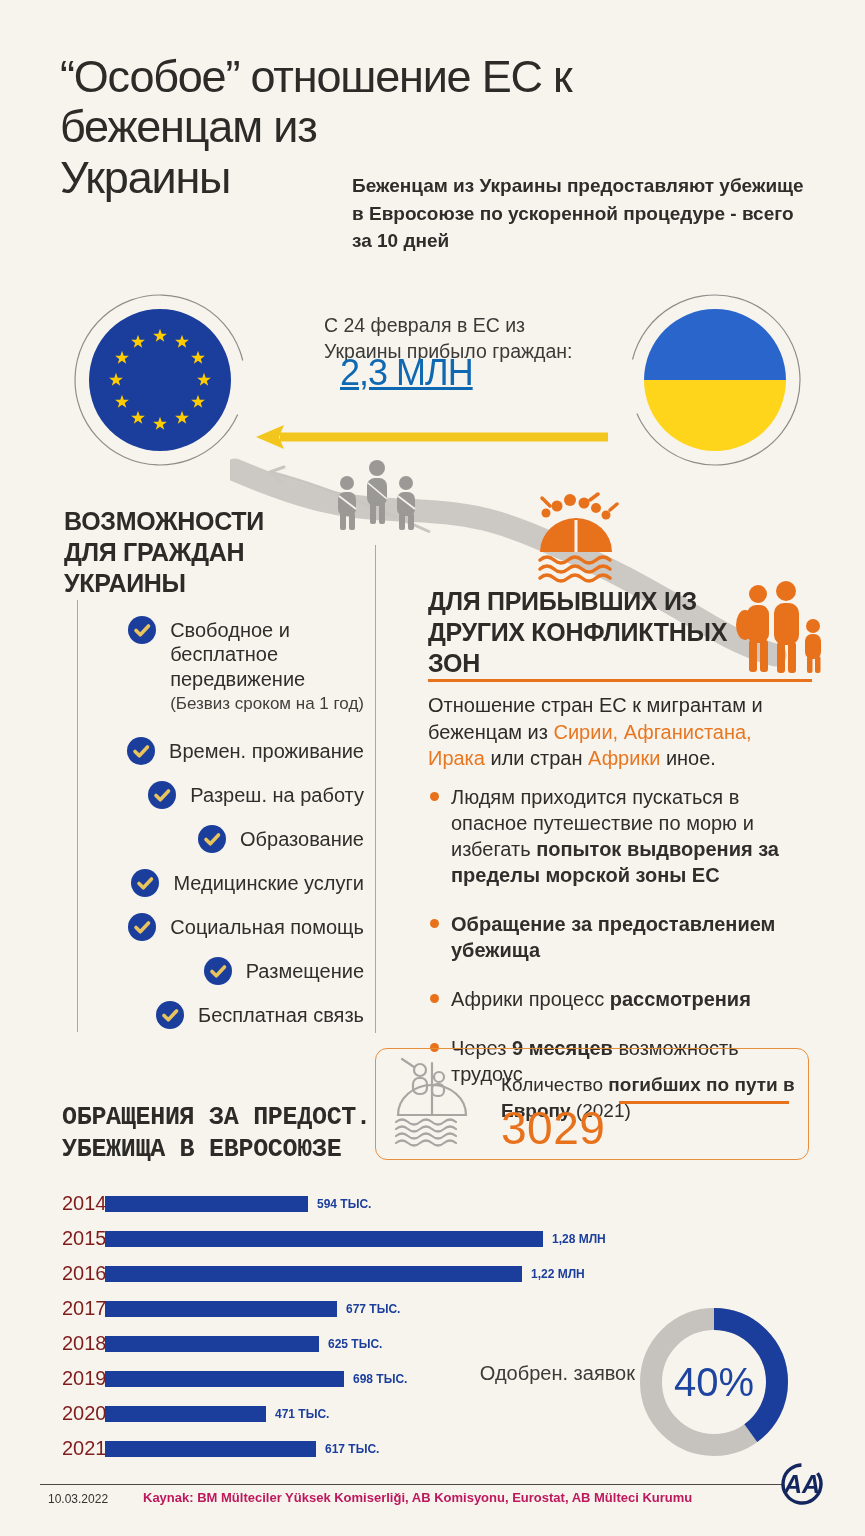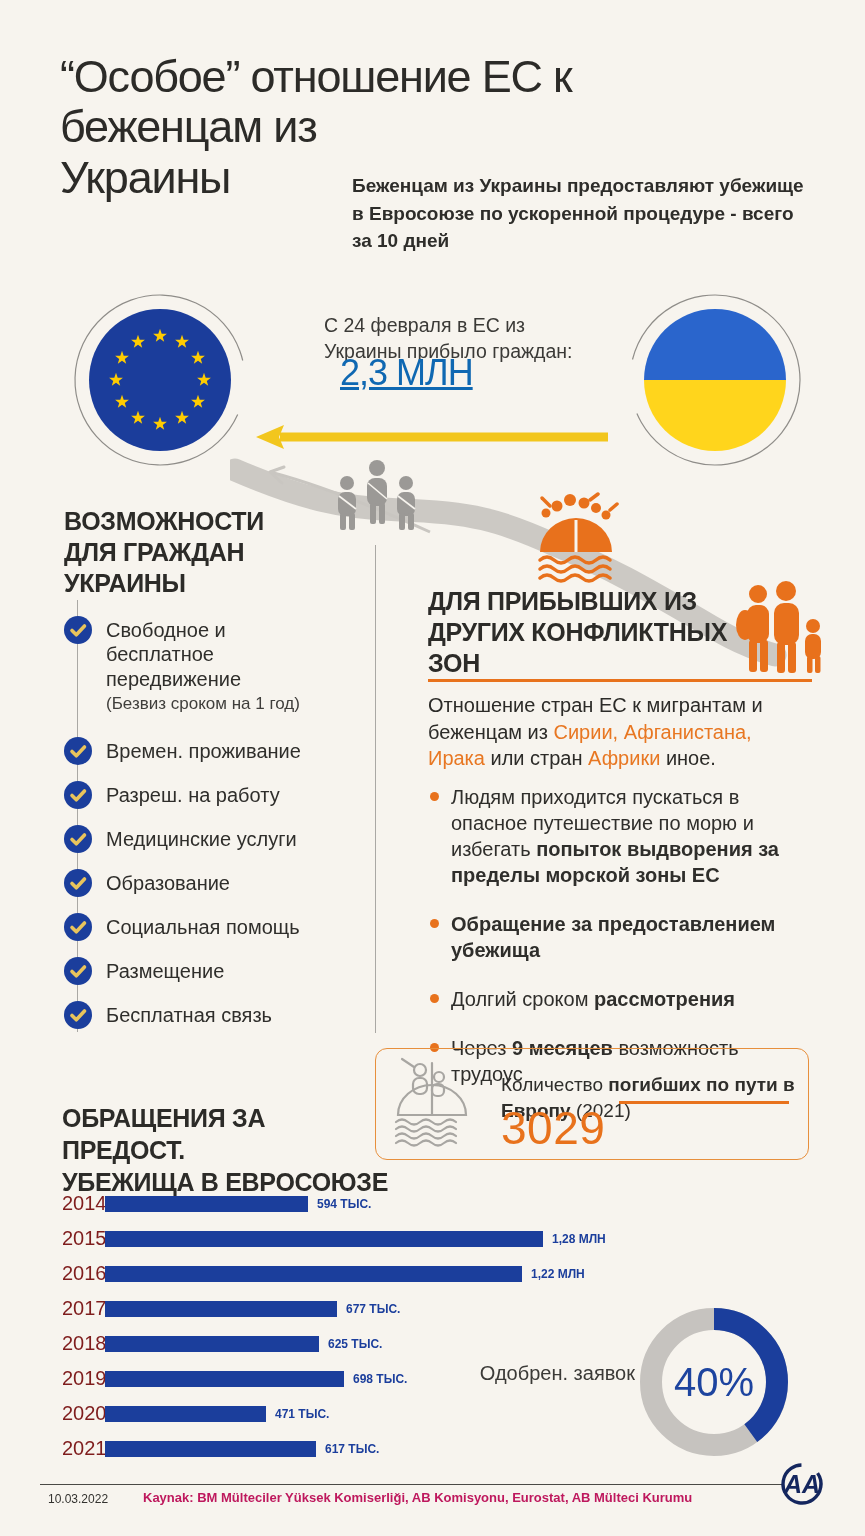--- a/index.html
+++ b/index.html
@@ -21,21 +21,21 @@
   .boat{left:532px;top:492px;}
   .family{left:733px;top:578px;}
 
   .vline{width:1px;background:#aaa8a4;}
   .check-line{left:77px;top:600px;height:432px;}
   .col-divider{left:375px;top:545px;height:488px;}
 
   .left-head{left:64px;top:506px;width:250px;font-size:25px;font-weight:800;line-height:1.24;
              letter-spacing:-0.3px;white-space:pre-line;}
   .checklist{left:64px;top:616px;width:300px;}
-  .check-item{display:flex;gap:14px;align-items:flex-start;margin-bottom:16px;min-height:27px;}
+  .check-item{display:flex;gap:14px;align-items:flex-start;margin-bottom:16px;min-height:27px;justify-content:flex-end;}
   .check-item:first-child{margin-bottom:22px;}
   .check-text{margin-top:2px;font-size:20px;line-height:1.22;color:#2f2e2b;}
   .check-label{white-space:pre-line;}
   .check-note{font-size:17px;margin-top:3px;color:#3f3e3b;}
 
   .right-head{left:428px;top:586px;width:300px;font-size:25px;font-weight:800;line-height:1.24;
               letter-spacing:-0.3px;white-space:pre-line;}
   .orange-rule{left:428px;top:679px;width:384px;height:3px;background:#e8721c;}
   .intro{left:428px;top:692px;width:382px;font-size:20px;line-height:1.33;margin:0;}
   .intro .orange, .bullet .orange{color:#e87722;}
@@ -44,21 +44,21 @@
   .bullet-dot{position:absolute;left:2px;top:8px;width:9px;height:9px;border-radius:50%;background:#e8721c;}
 
   .deaths-box{left:375px;top:1048px;width:434px;height:112px;border:1.6px solid #e78f3c;border-radius:12px;box-sizing:border-box;}
   .boat-outline{position:absolute;left:14px;top:8px;}
   .deaths-text{position:absolute;left:125px;top:23px;width:295px;font-size:19px;line-height:1.35;color:#2f2e2b;}
   .deaths-row{position:absolute;left:125px;top:52px;width:290px;display:flex;align-items:flex-start;}
   .deaths-value{font-size:46px;font-weight:500;color:#e8721c;letter-spacing:0.5px;}
   .deaths-line{flex:1;height:2.5px;background:#e8721c;margin-left:14px;margin-right:2px;}
 
   .chart-head{left:62px;top:1102px;width:330px;font-size:25px;font-weight:800;line-height:1.28;
-              letter-spacing:-0.3px;white-space:pre-line;}
+              letter-spacing:-0.3px;white-space:pre-line;font-family:Liberation Mono, monospace;}
   .bars{left:62px;top:1186px;width:620px;}
   .bar-row{display:flex;align-items:center;height:35px;}
   .bar-year{width:43px;font-size:20px;color:#7f1d1d;flex:none;}
   .bar-rect{height:16px;background:#1b3e9c;flex:none;}
   .bar-label{margin-left:9px;font-size:12px;font-weight:700;color:#1b3e9c;white-space:nowrap;}
 
   .donut-label{left:470px;top:1362px;width:165px;text-align:right;font-size:20px;color:#3b3a37;}
   .donut{left:638px;top:1306px;}
 
   .footer-line{left:40px;top:1484px;width:742px;height:1px;background:#4a4945;}
@@ -219,30 +219,30 @@
         <div class="check-text">
           <div class="check-label">Разреш. на работу</div>
         </div>
       </div>
       <div class="check-item">
         <svg class="ck" width="28" height="28" viewBox="0 0 28 28" style="flex:none">
           <circle cx="14" cy="14" r="14" fill="#1b3e9c"></circle>
           <path d="M8 14.5 l4.3 4.3 L20.5 10" fill="none" stroke="#e9c45c" stroke-width="3.6" stroke-linecap="round" stroke-linejoin="round"></path>
         </svg>
         <div class="check-text">
+          <div class="check-label">Образование</div>
+        </div>
+      </div>
+      <div class="check-item">
+        <svg class="ck" width="28" height="28" viewBox="0 0 28 28" style="flex:none">
+          <circle cx="14" cy="14" r="14" fill="#1b3e9c"></circle>
+          <path d="M8 14.5 l4.3 4.3 L20.5 10" fill="none" stroke="#e9c45c" stroke-width="3.6" stroke-linecap="round" stroke-linejoin="round"></path>
+        </svg>
+        <div class="check-text">
           <div class="check-label">Медицинские услуги</div>
-        </div>
-      </div>
-      <div class="check-item">
-        <svg class="ck" width="28" height="28" viewBox="0 0 28 28" style="flex:none">
-          <circle cx="14" cy="14" r="14" fill="#1b3e9c"></circle>
-          <path d="M8 14.5 l4.3 4.3 L20.5 10" fill="none" stroke="#e9c45c" stroke-width="3.6" stroke-linecap="round" stroke-linejoin="round"></path>
-        </svg>
-        <div class="check-text">
-          <div class="check-label">Образование</div>
         </div>
       </div>
       <div class="check-item">
         <svg class="ck" width="28" height="28" viewBox="0 0 28 28" style="flex:none">
           <circle cx="14" cy="14" r="14" fill="#1b3e9c"></circle>
           <path d="M8 14.5 l4.3 4.3 L20.5 10" fill="none" stroke="#e9c45c" stroke-width="3.6" stroke-linecap="round" stroke-linejoin="round"></path>
         </svg>
         <div class="check-text">
           <div class="check-label">Социальная помощь</div>
         </div>
@@ -268,21 +268,21 @@
     </div>
 
   <div class="abs right-head">ДЛЯ ПРИБЫВШИХ ИЗ
 ДРУГИХ КОНФЛИКТНЫХ
 ЗОН</div>
   <div class="abs orange-rule"></div>
   <p class="abs intro" id="intro"><span>Отношение стран ЕС к мигрантам и беженцам из </span><span class="orange">Сирии, Афганистана, Ирака</span><span> или стран </span><span class="orange">Африки</span><span> иное.</span></p>
   <div class="abs bullets" id="bullets">
       <div class="bullet"><span class="bullet-dot"></span><span>Людям приходится пускаться в опасное путешествие по морю и избегать </span><b>попыток выдворения за пределы морской зоны ЕС</b></div>
       <div class="bullet"><span class="bullet-dot"></span><b>Обращение за предоставлением убежища</b></div>
-      <div class="bullet"><span class="bullet-dot"></span><span>Долгий сроком </span><b>рассмотрения</b></div>
+      <div class="bullet"><span class="bullet-dot"></span><span>Африки процесс </span><b>рассмотрения</b></div>
       <div class="bullet"><span class="bullet-dot"></span><span>Через </span><b>9 месяцев</b><span> возможность трудоус</span></div>
     </div>
 
   <div class="abs deaths-box">
     <div class="boat-outline">
       <svg width="100" height="90" viewBox="0 0 100 90" fill="none" stroke="#a8a6a2" stroke-width="2.2" stroke-linecap="round">
         <circle cx="30" cy="13" r="6"></circle>
           <path d="M24,10 L12,2"></path>
           <rect x="23" y="21" width="14" height="16" rx="6"></rect>
         <circle cx="49" cy="20" r="5"></circle>

